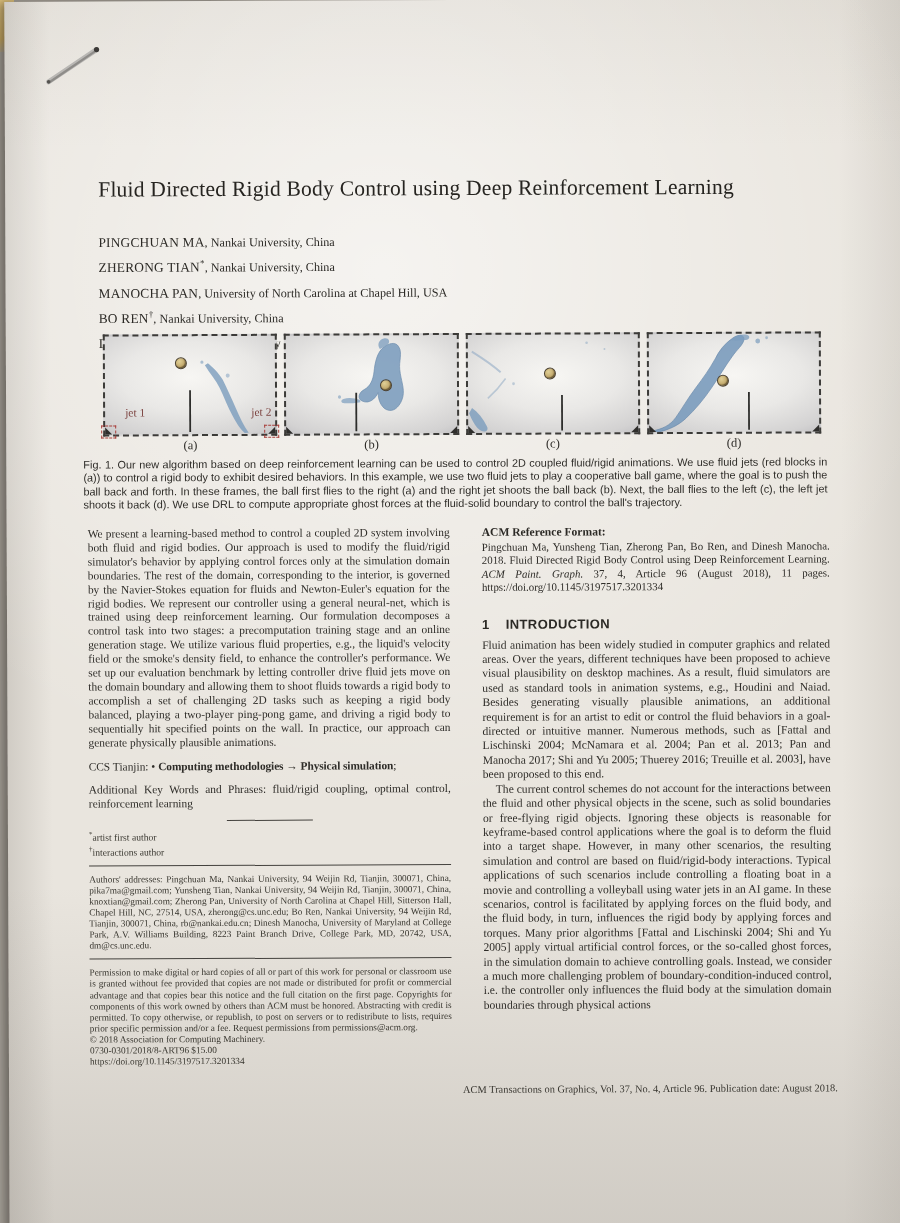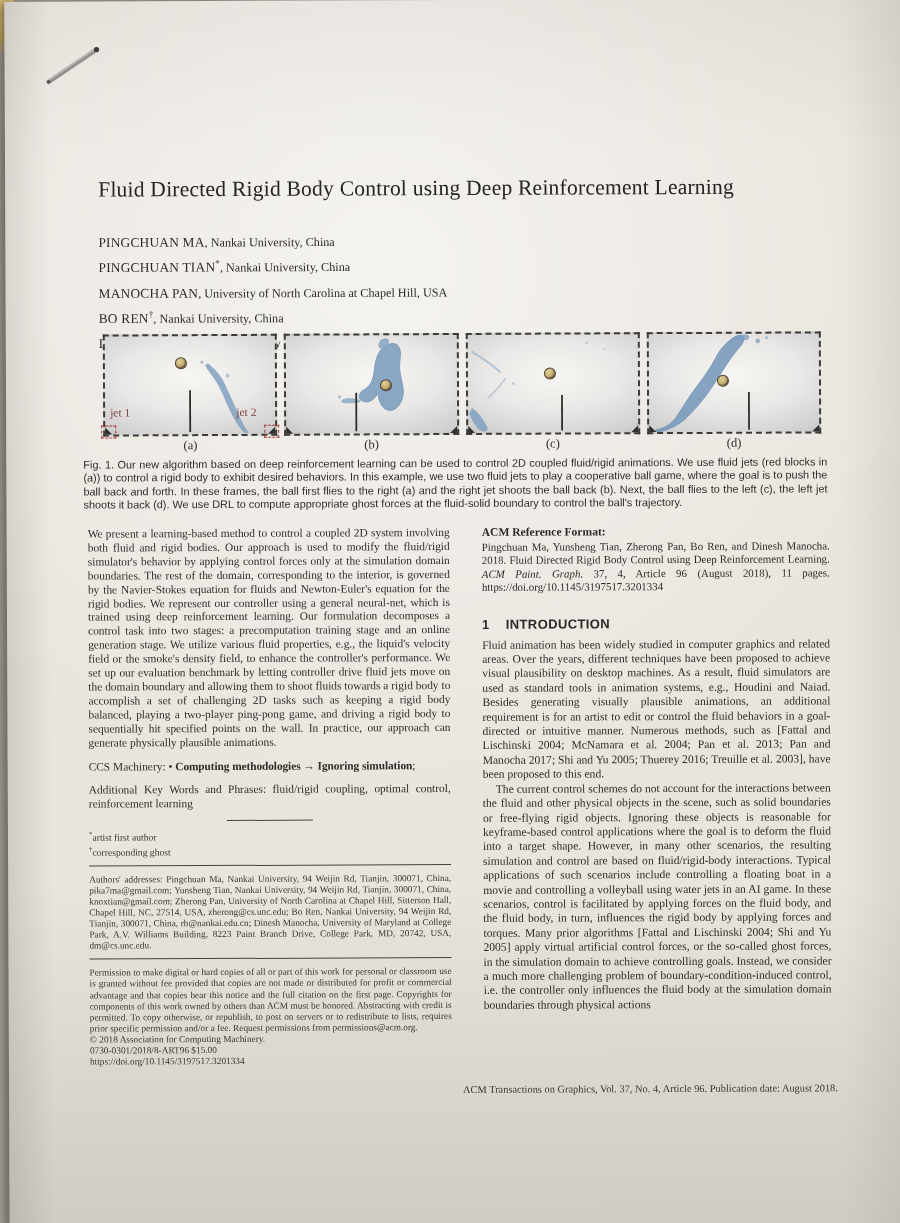--- a/index.html
+++ b/index.html
@@ -52,21 +52,21 @@
     position:absolute;width:10px;height:10px;border-radius:50%;
     background:radial-gradient(circle at 35% 32%, #e0cf96 0%, #c3aa6d 55%, #8d754a 100%);
     border:1px solid #4b4131;
     box-shadow:inset -1px -1px 1px rgba(40,30,10,0.5);
   }
   .nozzle-l{position:absolute;bottom:0;left:0;width:0;height:0;border-bottom:7px solid #2f2e2c;border-right:7px solid transparent;}
   .nozzle-r{position:absolute;bottom:0;right:0;width:0;height:0;border-bottom:7px solid #2f2e2c;border-left:7px solid transparent;}
   .jet-box{position:absolute;width:13px;height:11px;border:1.5px dashed #a83e3a;bottom:-4px;}
   .jet-box.l{left:-4px;} .jet-box.r{right:-4px;}
   .jet-label{position:absolute;font-size:11.5px;color:#7c4340;bottom:16px;font-family:"Liberation Serif",serif;}
-  .jet-label.l{left:5px;} .jet-label.r{right:19px;}
+  .jet-label.l{left:20px;} .jet-label.r{right:4px;}
   .panel-label{text-align:center;font-size:12.5px;color:#2e2c28;margin-top:2px;}
   .fig-caption{
     left:77px;top:457px;width:744px;
     font-family:"Liberation Sans",sans-serif;
     font-size:10.9px;line-height:13.4px;color:#2f2d29;text-align:justify;
   }
   
   .col-left{left:81px;top:526px;width:362px;}
   .col-right{left:475px;top:526px;width:348px;}
   .body-text{font-size:11.4px;line-height:13.9px;text-align:justify;color:#2e2c28;}
@@ -107,21 +107,21 @@
     <line x1="10" y1="44" x2="58" y2="12" stroke="#b9b7b4" stroke-width="5" stroke-linecap="round"></line>
     <line x1="10" y1="45" x2="56" y2="14" stroke="#8e8c89" stroke-width="2.2" stroke-linecap="round"></line>
     <circle cx="58" cy="12" r="2.6" fill="#3c3a37"></circle>
     <circle cx="10" cy="44" r="1.8" fill="#55534f"></circle>
   </svg>
 
   <div class="abs page-title">Fluid Directed Rigid Body Control using Deep Reinforcement Learning</div>
 
   <div class="abs authors">
     <div class="author-line"><span>PINGCHUAN MA</span><sup></sup><span class="affil">, Nankai University, China</span></div>
-    <div class="author-line"><span>PINGCHUAN TIAN</span><sup>*</sup><span class="affil">, Nankai University, China</span></div>
+    <div class="author-line"><span>ZHERONG TIAN</span><sup>*</sup><span class="affil">, Nankai University, China</span></div>
     <div class="author-line"><span>MANOCHA PAN</span><sup></sup><span class="affil">, University of North Carolina at Chapel Hill, USA</span></div>
     <div class="author-line"><span>BO REN</span><sup>†</sup><span class="affil">, Nankai University, China</span></div>
     <div class="author-line"><span>DINESH MANOCHA</span><sup></sup><span class="affil">, University of Maryland at College Park, USA</span></div>
   </div>
 
   <div class="abs figure-row">
 
     <div class="panel-wrap">
       <div class="panel">
         <svg class="fluidlayer" viewBox="0 0 172 94" preserveAspectRatio="none">
@@ -191,27 +191,27 @@
       <div class="panel-label">(d)</div>
     </div>
 
   </div>
 
   <div class="abs fig-caption">Fig. 1.  Our new algorithm based on deep reinforcement learning can be used to control 2D coupled fluid/rigid animations. We use fluid jets (red blocks in (a)) to control a rigid body to exhibit desired behaviors. In this example, we use two fluid jets to play a cooperative ball game, where the goal is to push the ball back and forth. In these frames, the ball first flies to the right (a) and the right jet shoots the ball back (b). Next, the ball flies to the left (c), the left jet shoots it back (d). We use DRL to compute appropriate ghost forces at the fluid-solid boundary to control the ball's trajectory.</div>
 
   <div class="abs col-left">
     <p class="body-text">We present a learning-based method to control a coupled 2D system involving both fluid and rigid bodies. Our approach is used to modify the fluid/rigid simulator's behavior by applying control forces only at the simulation domain boundaries. The rest of the domain, corresponding to the interior, is governed by the Navier-Stokes equation for fluids and Newton-Euler's equation for the rigid bodies. We represent our controller using a general neural-net, which is trained using deep reinforcement learning. Our formulation decomposes a control task into two stages: a precomputation training stage and an online generation stage. We utilize various fluid properties, e.g., the liquid's velocity field or the smoke's density field, to enhance the controller's performance. We set up our evaluation benchmark by letting controller drive fluid jets move on the domain boundary and allowing them to shoot fluids towards a rigid body to accomplish a set of challenging 2D tasks such as keeping a rigid body balanced, playing a two-player ping-pong game, and driving a rigid body to sequentially hit specified points on the wall. In practice, our approach can generate physically plausible animations.</p>
 
-    <p class="ccs-line"><span>CCS Machinery: • </span><b>Computing methodologies</b><span> → </span><b>Ignoring simulation</b><span>;</span></p>
+    <p class="ccs-line"><span>CCS Tianjin: • </span><b>Computing methodologies</b><span> → </span><b>Physical simulation</b><span>;</span></p>
 
     <p class="keywords">Additional Key Words and Phrases: fluid/rigid coupling, optimal control, reinforcement learning</p>
 
     <hr class="fn-rule">
     <div class="footnote"><sup>*</sup><span>artist first author</span></div>
-    <div class="footnote"><sup>†</sup><span>corresponding ghost</span></div>
+    <div class="footnote"><sup>†</sup><span>interactions author</span></div>
 
     <hr class="block-rule">
     <p class="smallprint">Authors' addresses: Pingchuan Ma, Nankai University, 94 Weijin Rd, Tianjin, 300071, China, pika7ma@gmail.com; Yunsheng Tian, Nankai University, 94 Weijin Rd, Tianjin, 300071, China, knoxtian@gmail.com; Zherong Pan, University of North Carolina at Chapel Hill, Sitterson Hall, Chapel Hill, NC, 27514, USA, zherong@cs.unc.edu; Bo Ren, Nankai University, 94 Weijin Rd, Tianjin, 300071, China, rb@nankai.edu.cn; Dinesh Manocha, University of Maryland at College Park, A.V. Williams Building, 8223 Paint Branch Drive, College Park, MD, 20742, USA, dm@cs.unc.edu.</p>
 
     <hr class="block-rule">
     <p class="smallprint">Permission to make digital or hard copies of all or part of this work for personal or classroom use is granted without fee provided that copies are not made or distributed for profit or commercial advantage and that copies bear this notice and the full citation on the first page. Copyrights for components of this work owned by others than ACM must be honored. Abstracting with credit is permitted. To copy otherwise, or republish, to post on servers or to redistribute to lists, requires prior specific permission and/or a fee. Request permissions from permissions@acm.org.</p>
     <div class="smallline">© 2018 Association for Computing Machinery.</div>
     <div class="smallline">0730-0301/2018/8-ART96 $15.00</div>
     <div class="smallline">https://doi.org/10.1145/3197517.3201334</div>
   </div>

